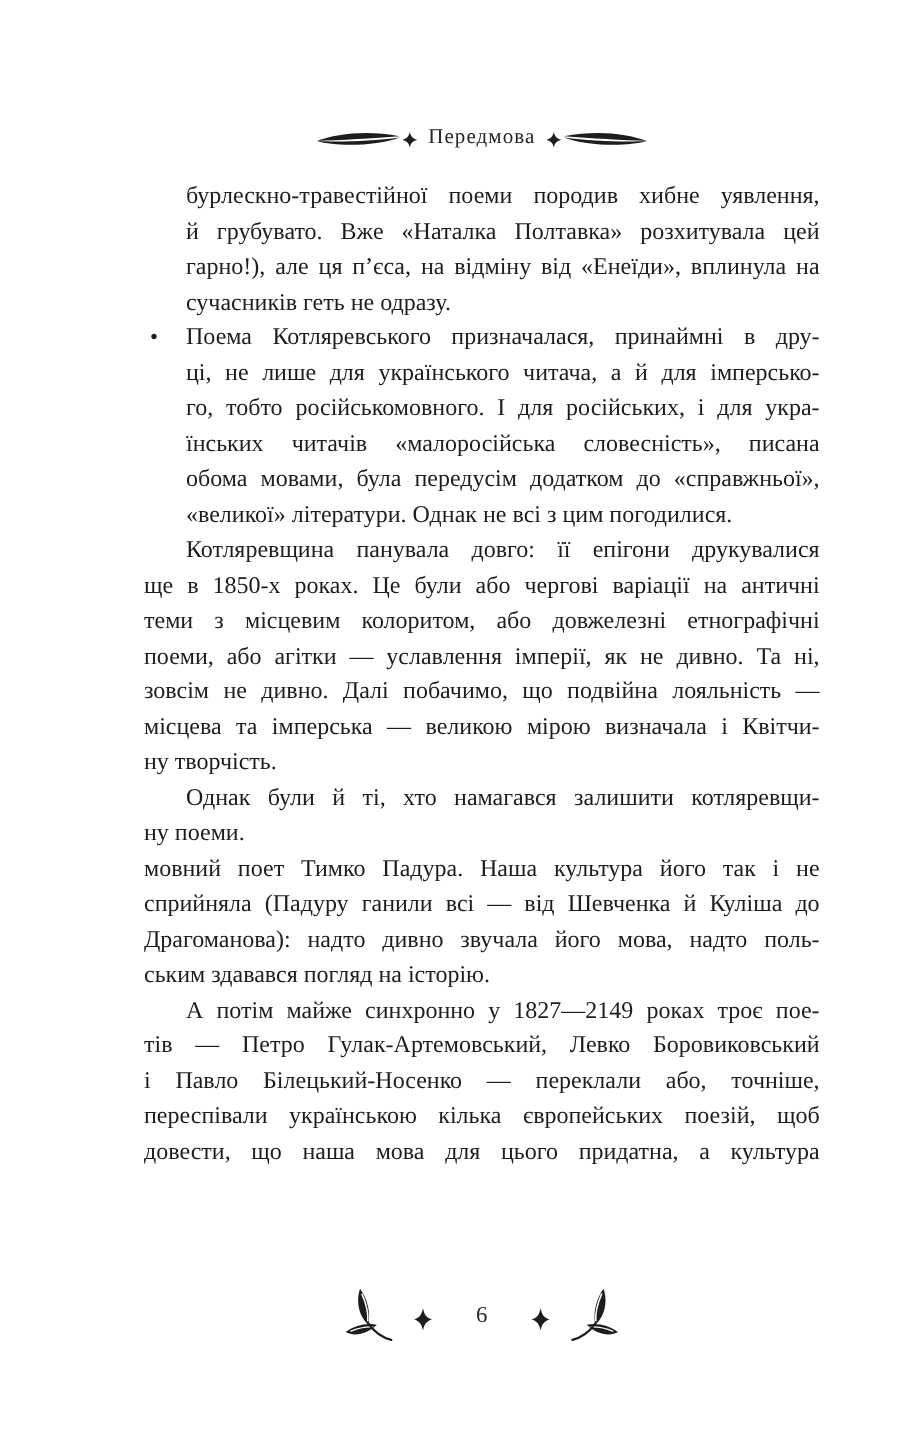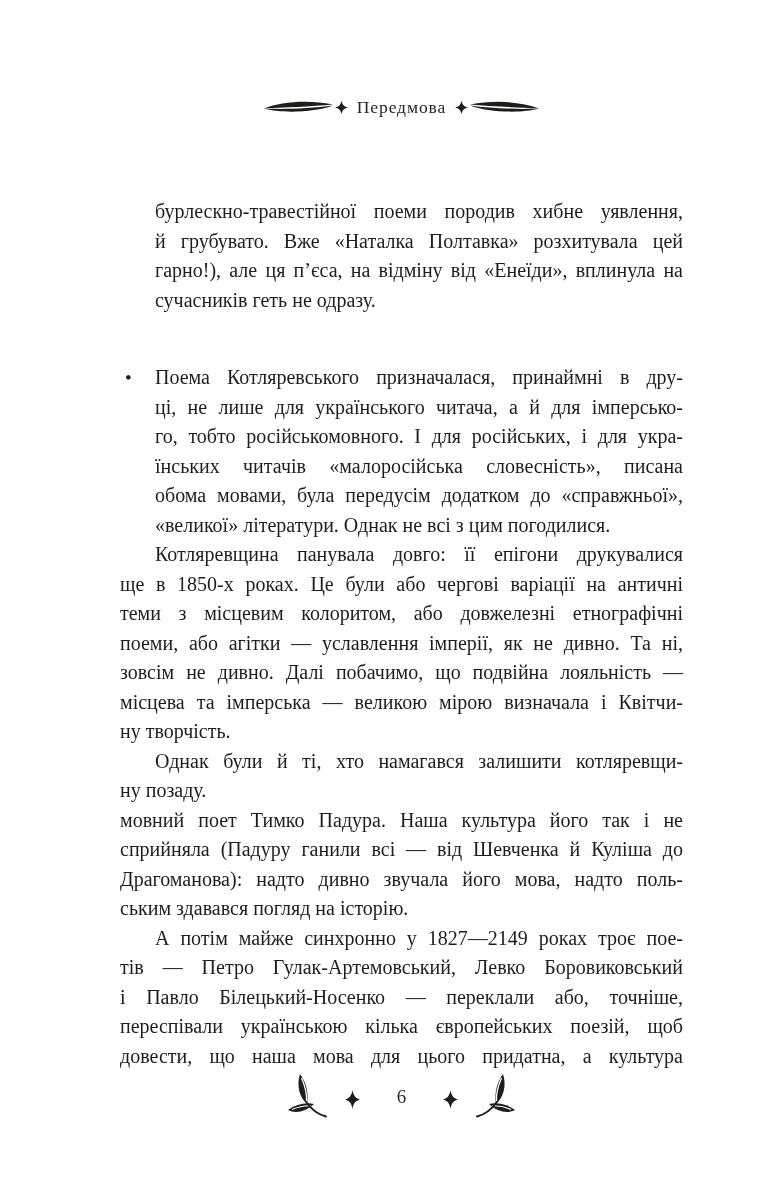--- a/index.html
+++ b/index.html
@@ -16,21 +16,21 @@
   }
 
   
   .page-header {
     position: absolute;
     top: 90px;
     left: 120px;
     width: 563px;
     height: 34px;
     display: flex;
-    align-items: center;
+    align-items: flex-end;
     justify-content: center;
   }
   .chapter-title {
     font-size: 17.5px;
     letter-spacing: 0.9px;
     color: #262624;
     margin: 0 9px;
     white-space: nowrap;
   }
   .orn { display: block; flex: 0 0 auto; }
@@ -39,21 +39,21 @@
   
   .page-body {
     position: absolute;
     top: 149px;
     left: 120px;
     width: 563px;
     font-size: 20px;
     line-height: 29.5px;
   }
   .paragraph { position: relative; }
-  .paragraph.bullet-block { margin-left: 35px; margin-top: 48px; }
+  .paragraph.bullet-block { margin-left: 35px; }
   .line {
     text-align: justify;
     text-align-last: justify;
     min-height: 29.5px;
   }
   .line.no-justify { text-align-last: left; }
   .line.first-indent { text-indent: 35px; }
   .bullet-marker {
     position: absolute;
     left: -30px;
@@ -123,21 +123,21 @@
         <div class="line first-indent">Котляревщина панувала довго: її епігони друкувалися</div>
         <div class="line">ще в 1850-х роках. Це були або чергові варіації на античні</div>
         <div class="line">теми з місцевим колоритом, або довжелезні етнографічні</div>
         <div class="line">поеми, або агітки — уславлення імперії, як не дивно. Та ні,</div>
         <div class="line">зовсім не дивно. Далі побачимо, що подвійна лояльність —</div>
         <div class="line">місцева та імперська — великою мірою визначала і Квітчи-</div>
         <div class="line no-justify">ну творчість.</div>
       </div>
       <div class="paragraph plain">
         <div class="line first-indent">Однак були й ті, хто намагався залишити котляревщи-</div>
-        <div class="line no-justify">ну позаду.</div>
+        <div class="line no-justify">ну поеми.</div>
       </div>
       <div class="paragraph plain">
         <div class="line">мовний поет Тимко Падура. Наша культура його так і не</div>
         <div class="line">сприйняла (Падуру ганили всі — від Шевченка й Куліша до</div>
         <div class="line">Драгоманова): надто дивно звучала його мова, надто поль-</div>
         <div class="line no-justify">ським здавався погляд на історію.</div>
       </div>
       <div class="paragraph plain">
         <div class="line first-indent">А потім майже синхронно у 1827—2149 роках троє пое-</div>
         <div class="line">тів — Петро Гулак-Артемовський, Левко Боровиковський</div>

